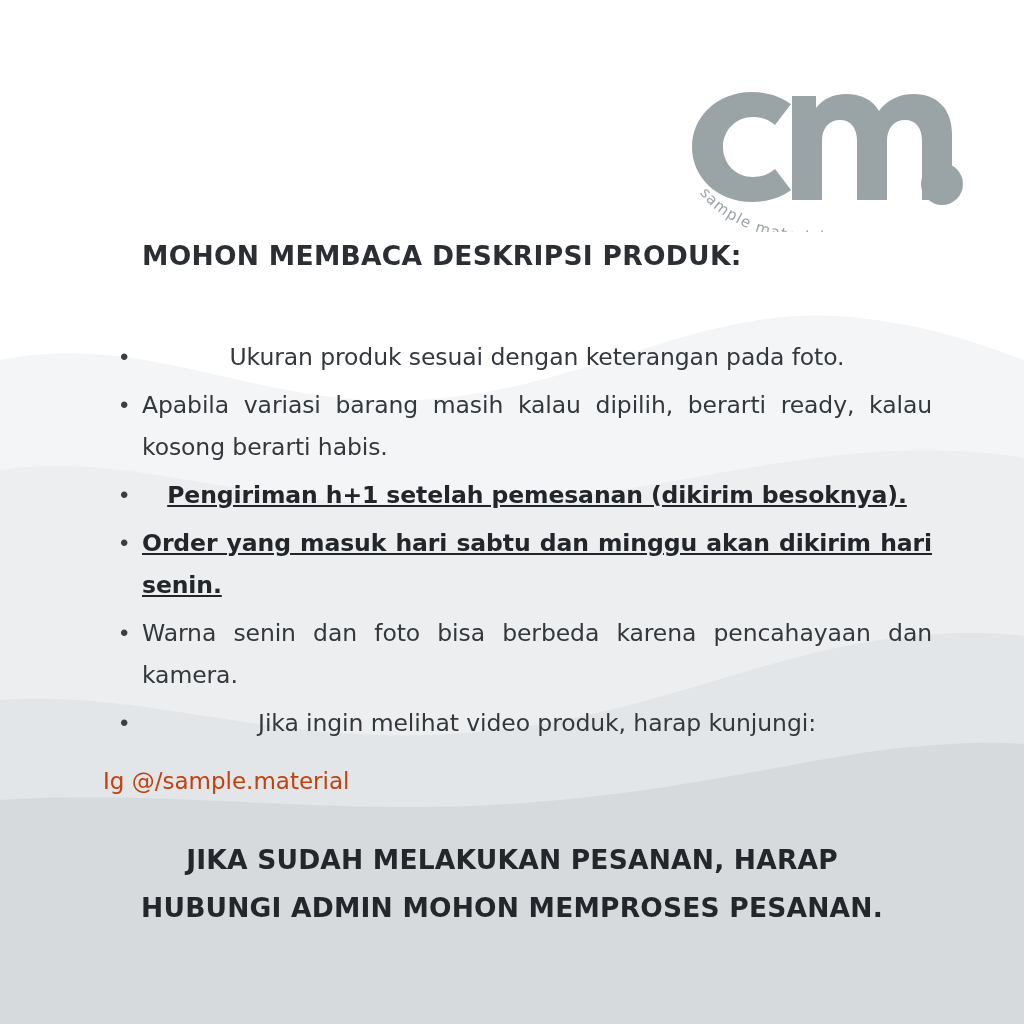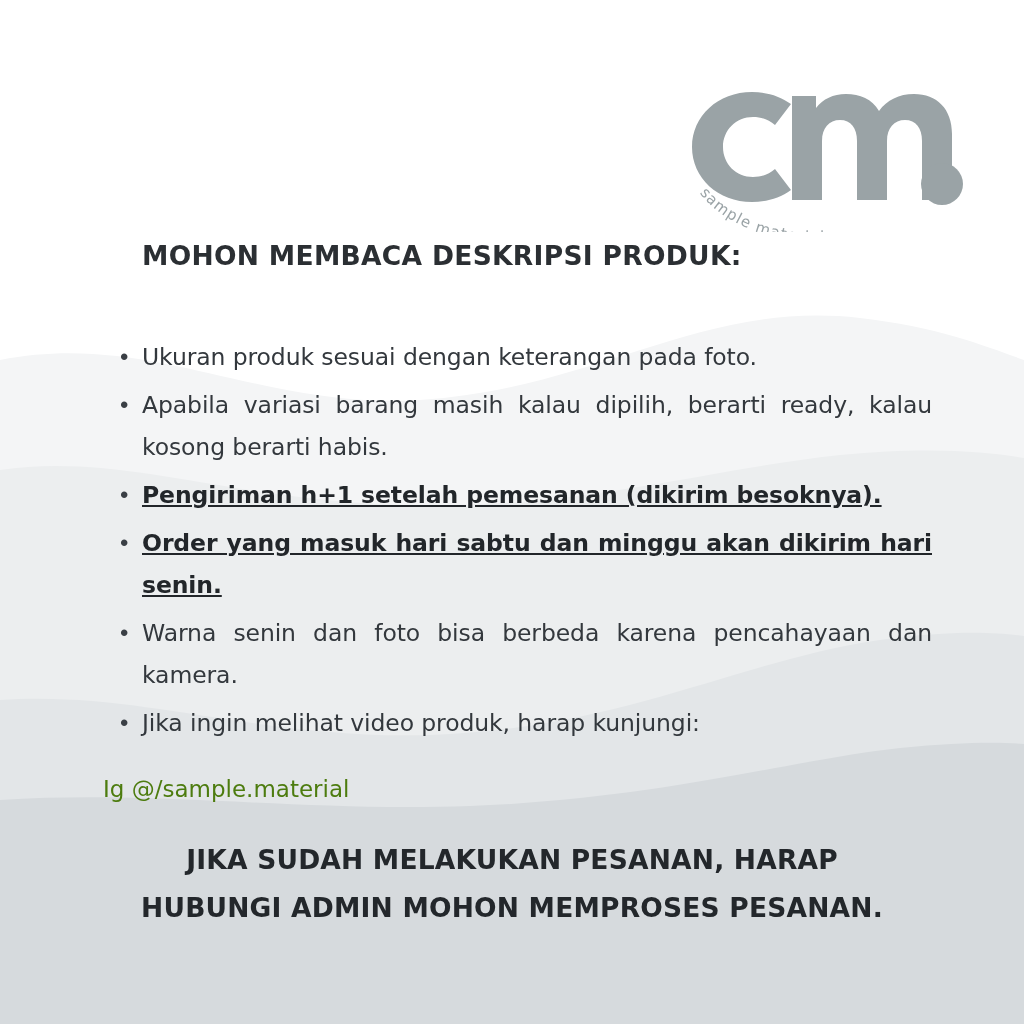--- a/index.html
+++ b/index.html
@@ -83,32 +83,31 @@
     text-align: justify;
     font-family: "DejaVu Sans", sans-serif;
     letter-spacing: -0.1px;
   }
   .li-text.bold {
     font-weight: bold;
     color: #22262a;
     text-decoration: underline;
   }
   .li-text.nojust {
-    text-align: left;
+    text-align: center;
   }
 
   
   .ig-handle {
     position: absolute;
     left: 103px;
     top: 768px;
     font-size: 23px;
-    color: #4d7c0f;
+    color: #c2410c;
     font-family: "DejaVu Sans", sans-serif;
-    margin-top: 8px;
   }
 
   
   .footer {
     position: absolute;
     left: 0;
     right: 0;
     top: 836px;
     text-align: center;
     font-size: 26.5px;

